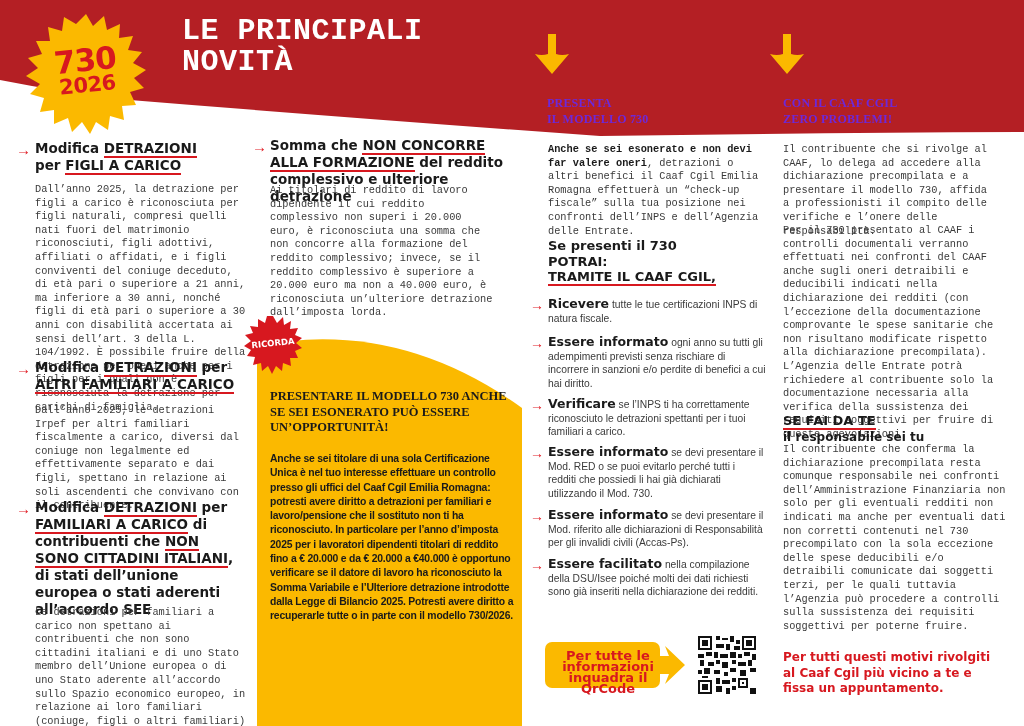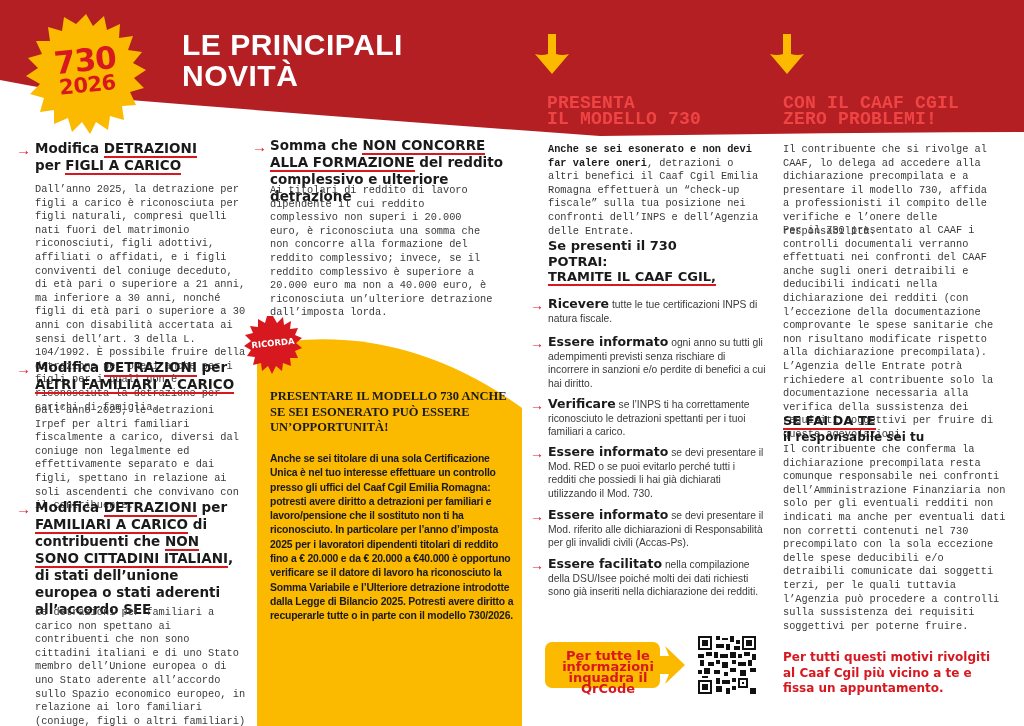--- a/index.html
+++ b/index.html
@@ -8,24 +8,24 @@
 
   .header-bg { position: absolute; left: 0; top: 0; width: 1024px; height: 140px; }
   .header-bg svg { display: block; }
 
   .badge { position: absolute; left: 24px; top: 12px; width: 124px; height: 124px; }
   .badge svg { position: absolute; left: 0; top: 0; }
   .badge-text { position: absolute; left: 0; top: 34px; width: 124px; text-align: center; color: #d7181f; font-family: "DejaVu Sans", sans-serif; font-weight: bold; transform: rotate(-6deg); }
   .badge-num { font-size: 31px; line-height: 28px; letter-spacing: -1px; }
   .badge-year { font-size: 21px; line-height: 22px; letter-spacing: -0.5px; }
 
-  .main-title { position: absolute; left: 182px; top: 29px; color: #fff; font-family: Liberation Sans, sans-serif; font-weight: bold; font-size: 30px; line-height: 31px; letter-spacing: 0.5px; }
+  .main-title { position: absolute; left: 182px; top: 16px; color: #fff; font-family: Liberation Mono, monospace; font-weight: bold; font-size: 30px; line-height: 31px; letter-spacing: 0.5px; }
 
   .down-arrow { position: absolute; top: 34px; width: 34px; height: 40px; }
-  .col-head { position: absolute; color: #ef4444; font-family: Liberation Mono, monospace; font-weight: bold; font-size: 18px; line-height: 16px; letter-spacing: 0.2px; }
+  .col-head { position: absolute; color: #6d28d9; font-family: Liberation Serif, serif; font-weight: bold; font-size: 12px; line-height: 16px; letter-spacing: 0.2px; }
 
   .sec-title { position: absolute; font-family: "DejaVu Sans", sans-serif; font-weight: bold; font-size: 13.5px; line-height: 17px; color: #1a1a1a; }
   .sec-title .ul { border-bottom: 2px solid #d7181f; }
   .arrow { position: absolute; color: #e01a22; font-weight: bold; font-size: 15px; line-height: 17px; }
   .body-text { position: absolute; font-family: Liberation Mono, monospace; font-size: 10.3px; line-height: 13.6px; color: #3a3a3a; }
 
   .yellow-box { position: absolute; left: 257px; top: 338px; width: 265px; height: 388px; }
   .yellow-box svg { display: block; }
   .ricorda { position: absolute; left: 243px; top: 315px; width: 60px; height: 60px; }
   .ricorda-text { position: absolute; left: 0; top: 23px; width: 60px; text-align: center; color: #fff; font-weight: bold; font-size: 8.5px; transform: rotate(-6deg); font-family: "DejaVu Sans", sans-serif; }

